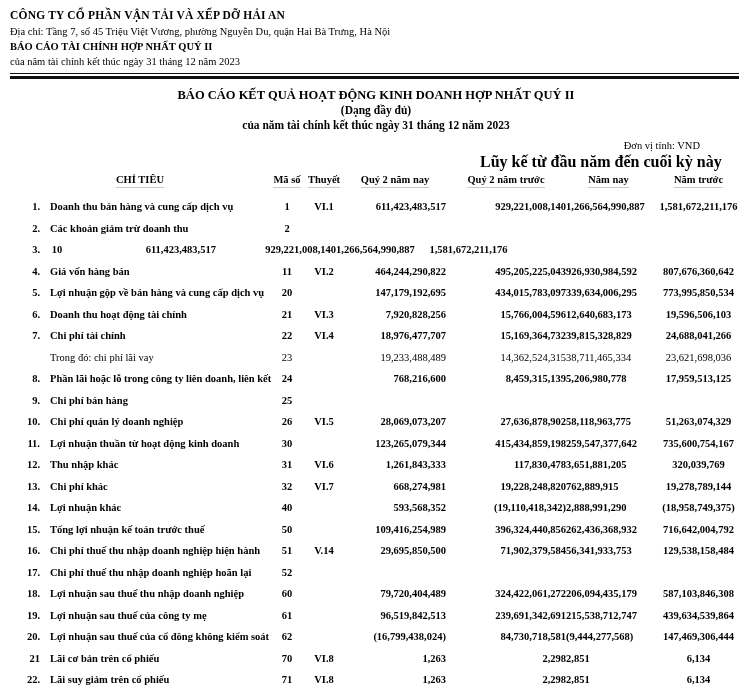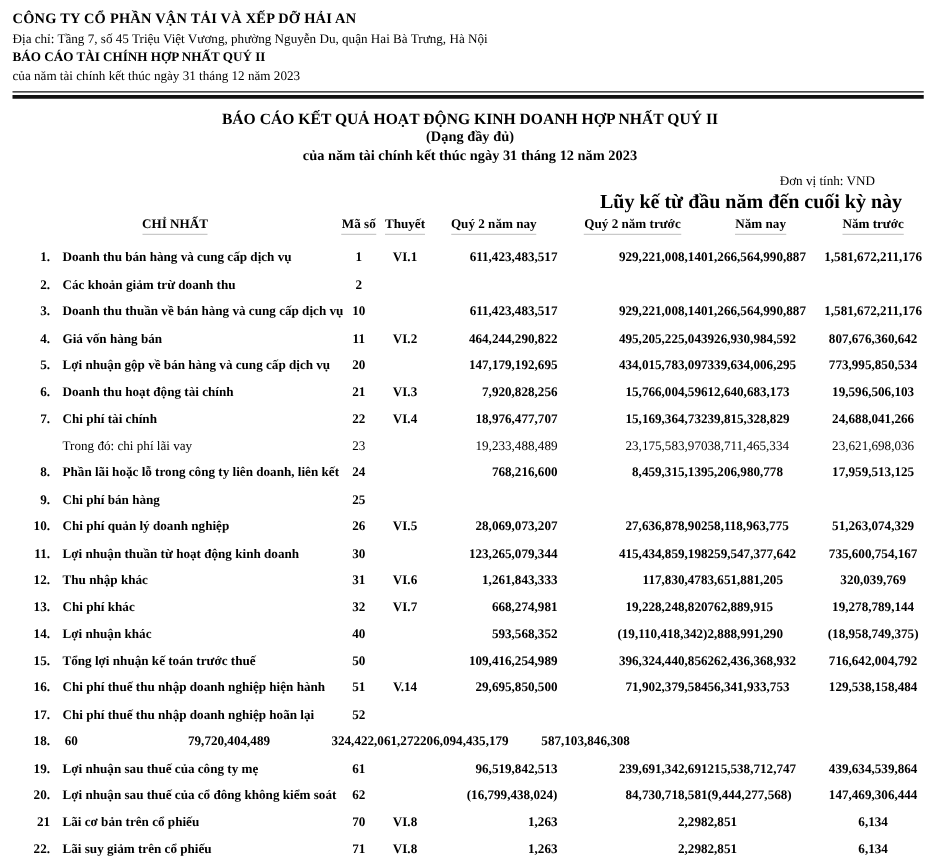--- a/index.html
+++ b/index.html
@@ -83,21 +83,21 @@
   </div>
 
   <div class="unit-line">Đơn vị tính: VND</div>
 
   <div class="cumulative-line">
     <div class="cumulative-label">Lũy kế từ đầu năm đến cuối kỳ này</div>
   </div>
 
   <div class="tbl">
     <div class="tr header-row">
-      <div class="c-item-head"><span class="head-txt">CHỈ NHẤT</span></div>
+      <div class="c-item-head"><span class="head-txt">CHỈ TIÊU</span></div>
       <div class="c-code"><span class="head-txt">Mã số</span></div>
       <div class="c-note"><span class="head-txt">Thuyết</span></div>
       <div class="c-v1"><span class="head-txt">Quý 2 năm nay</span></div>
       <div class="c-v2"><span class="head-txt">Quý 2 năm trước</span></div>
       <div class="c-v3"><span class="head-txt">Năm nay</span></div>
       <div class="c-v4"><span class="head-txt">Năm trước</span></div>
     </div>
     <div id="tbody">
         <div class="tr">
     <div class="c-no">1.</div>
@@ -114,21 +114,20 @@
     <div class="c-label">Các khoản giảm trừ doanh thu</div>
     <div class="c-code">2</div>
     <div class="c-note"></div>
     <div class="c-v1"></div>
     <div class="c-v2"></div>
     <div class="c-v3"></div>
     <div class="c-v4"></div>
   </div>
         <div class="tr">
     <div class="c-no">3.</div>
-    <div class="c-label">Doanh thu thuần về bán hàng và cung cấp dịch vụ</div>
     <div class="c-code">10</div>
     <div class="c-note"></div>
     <div class="c-v1">611,423,483,517</div>
     <div class="c-v2">929,221,008,140</div>
     <div class="c-v3">1,266,564,990,887</div>
     <div class="c-v4">1,581,672,211,176</div>
   </div>
         <div class="tr">
     <div class="c-no">4.</div>
     <div class="c-label">Giá vốn hàng bán</div>
@@ -168,21 +167,21 @@
     <div class="c-v2">15,169,364,732</div>
     <div class="c-v3">39,815,328,829</div>
     <div class="c-v4">24,688,041,266</div>
   </div>
         <div class="tr sub-row">
     <div class="c-no"></div>
     <div class="c-label">Trong đó: chi phí lãi vay</div>
     <div class="c-code">23</div>
     <div class="c-note"></div>
     <div class="c-v1">19,233,488,489</div>
-    <div class="c-v2">23,175,583,970</div>
+    <div class="c-v2">14,362,524,315</div>
     <div class="c-v3">38,711,465,334</div>
     <div class="c-v4">23,621,698,036</div>
   </div>
         <div class="tr">
     <div class="c-no">8.</div>
     <div class="c-label">Phần lãi hoặc lỗ trong công ty liên doanh, liên kết</div>
     <div class="c-code">24</div>
     <div class="c-note"></div>
     <div class="c-v1">768,216,600</div>
     <div class="c-v2">8,459,315,139</div>
@@ -274,20 +273,21 @@
     <div class="c-label">Chi phí thuế thu nhập doanh nghiệp hoãn lại</div>
     <div class="c-code">52</div>
     <div class="c-note"></div>
     <div class="c-v1"></div>
     <div class="c-v2"></div>
     <div class="c-v3"></div>
     <div class="c-v4"></div>
   </div>
         <div class="tr">
     <div class="c-no">18.</div>
+    <div class="c-label">Lợi nhuận sau thuế thu nhập doanh nghiệp</div>
     <div class="c-code">60</div>
     <div class="c-note"></div>
     <div class="c-v1">79,720,404,489</div>
     <div class="c-v2">324,422,061,272</div>
     <div class="c-v3">206,094,435,179</div>
     <div class="c-v4">587,103,846,308</div>
   </div>
         <div class="tr">
     <div class="c-no">19.</div>
     <div class="c-label">Lợi nhuận sau thuế của công ty mẹ</div>

